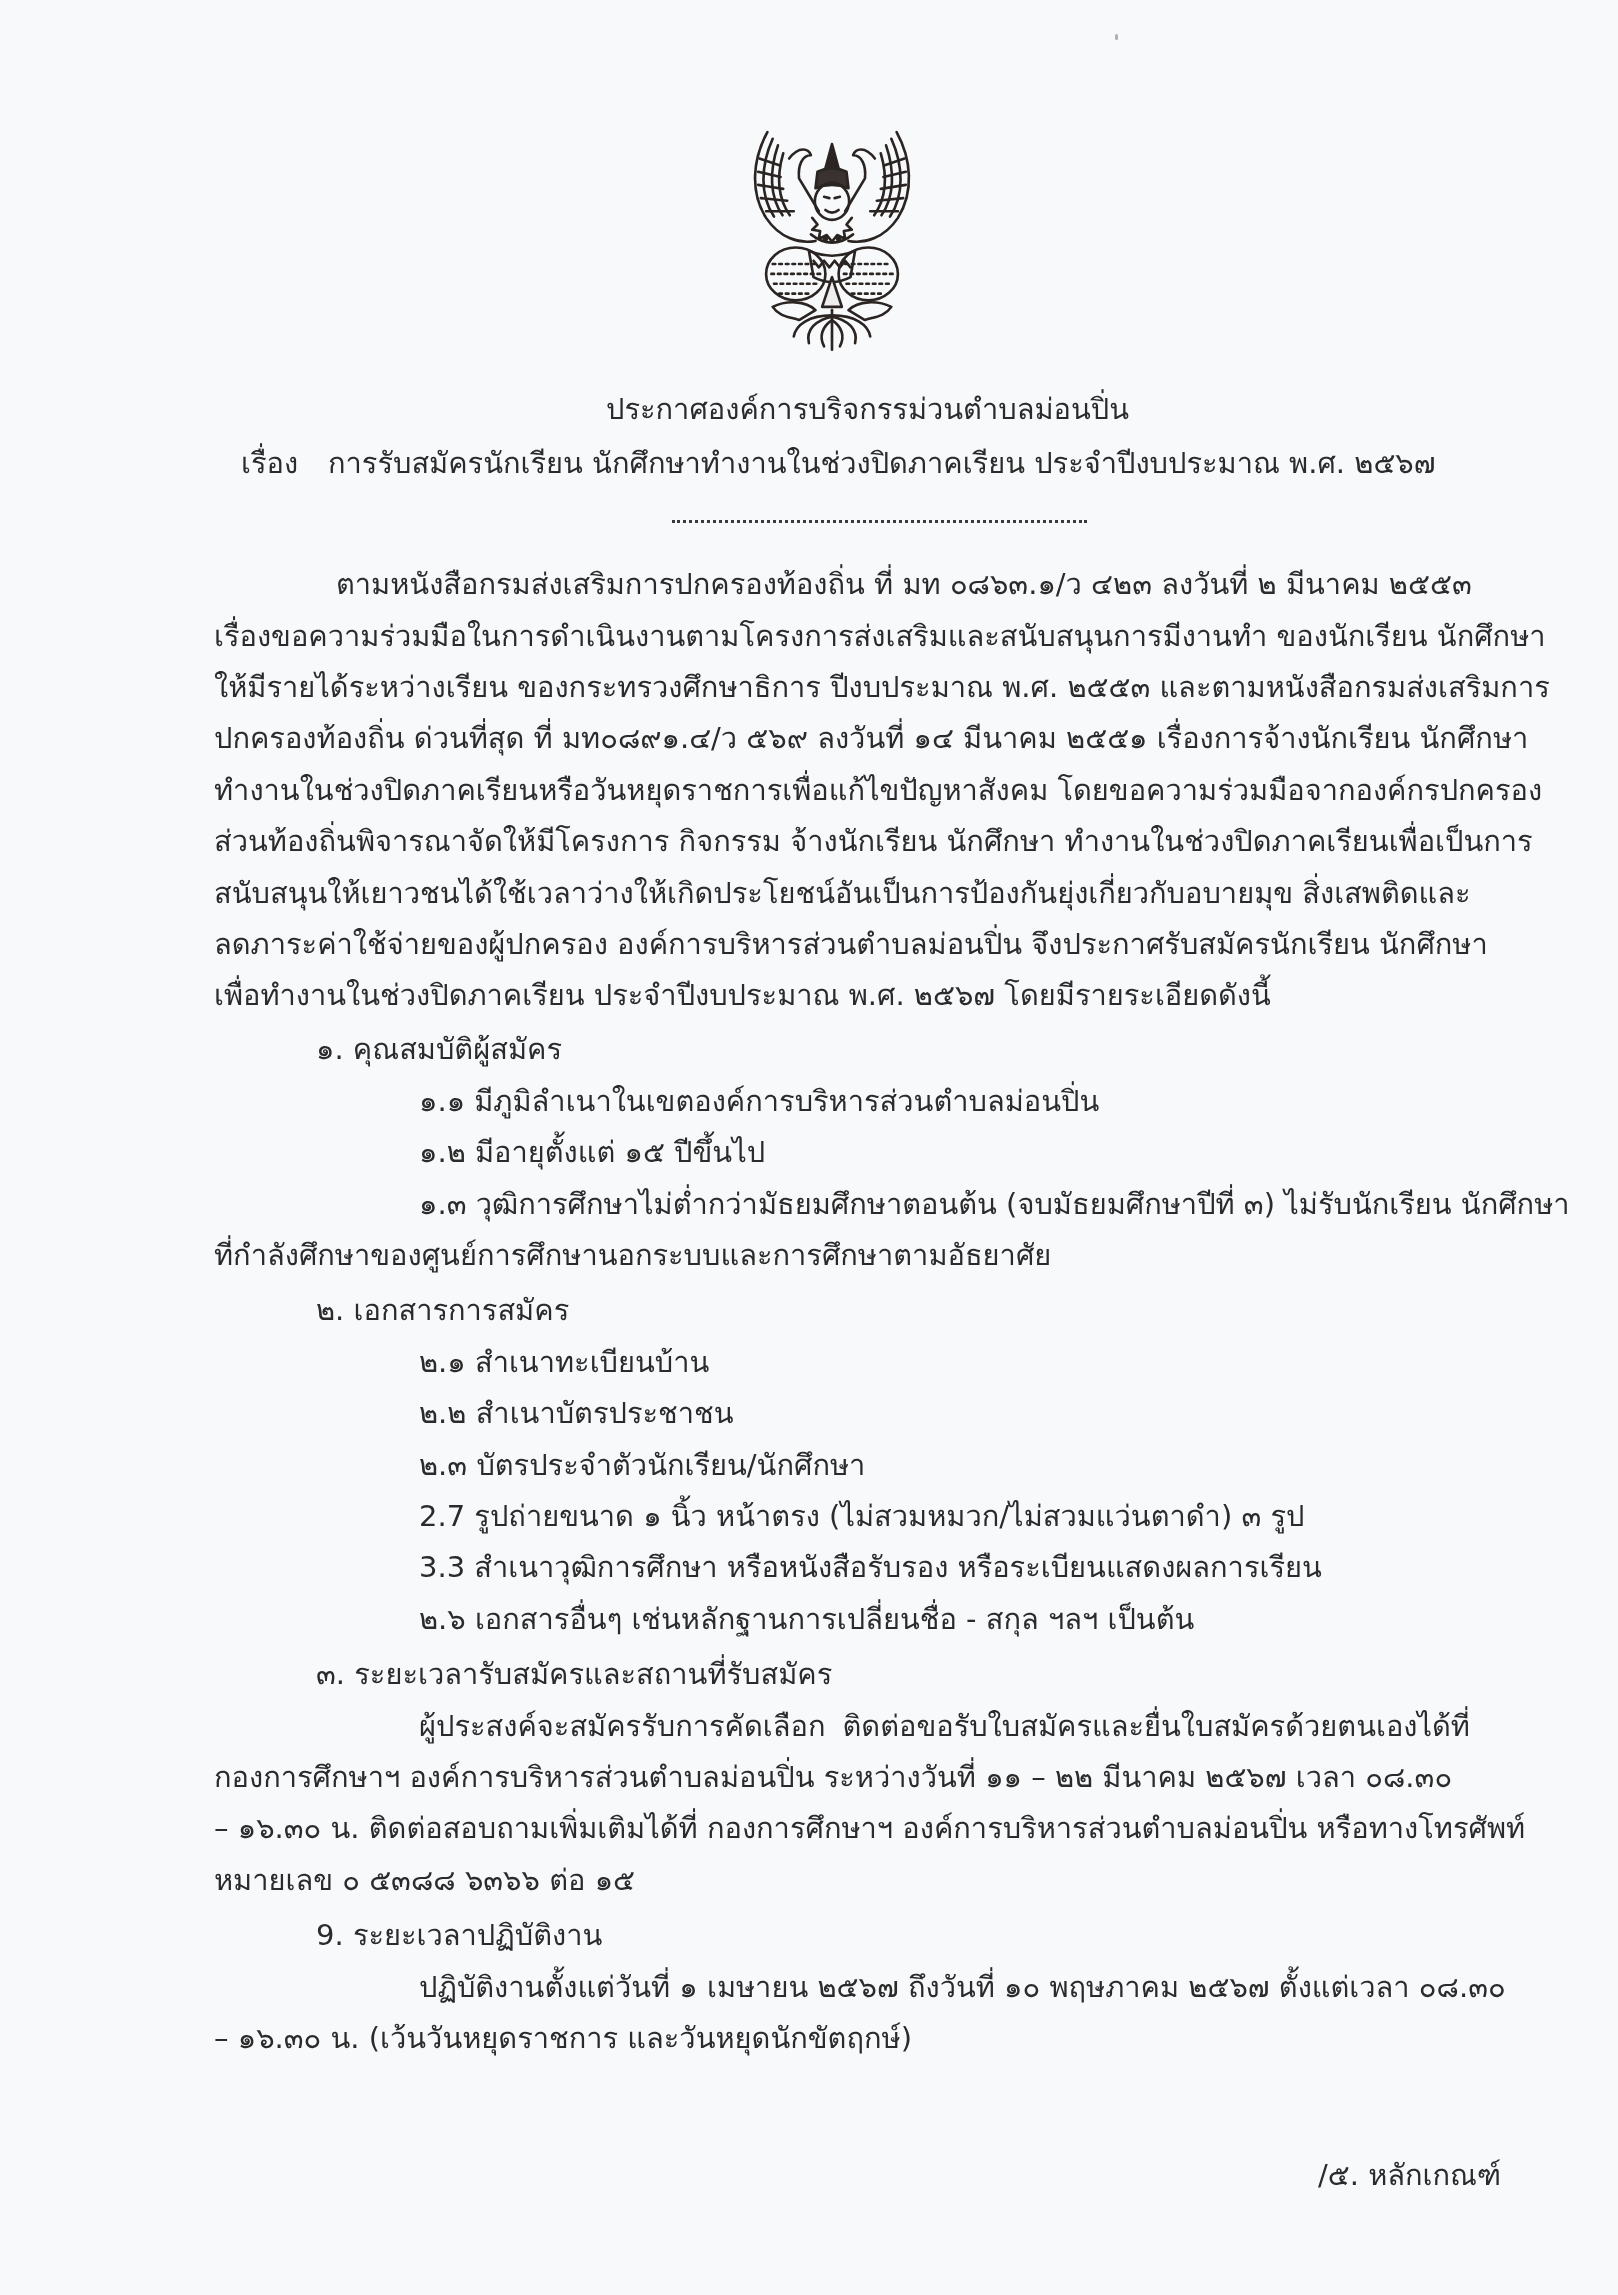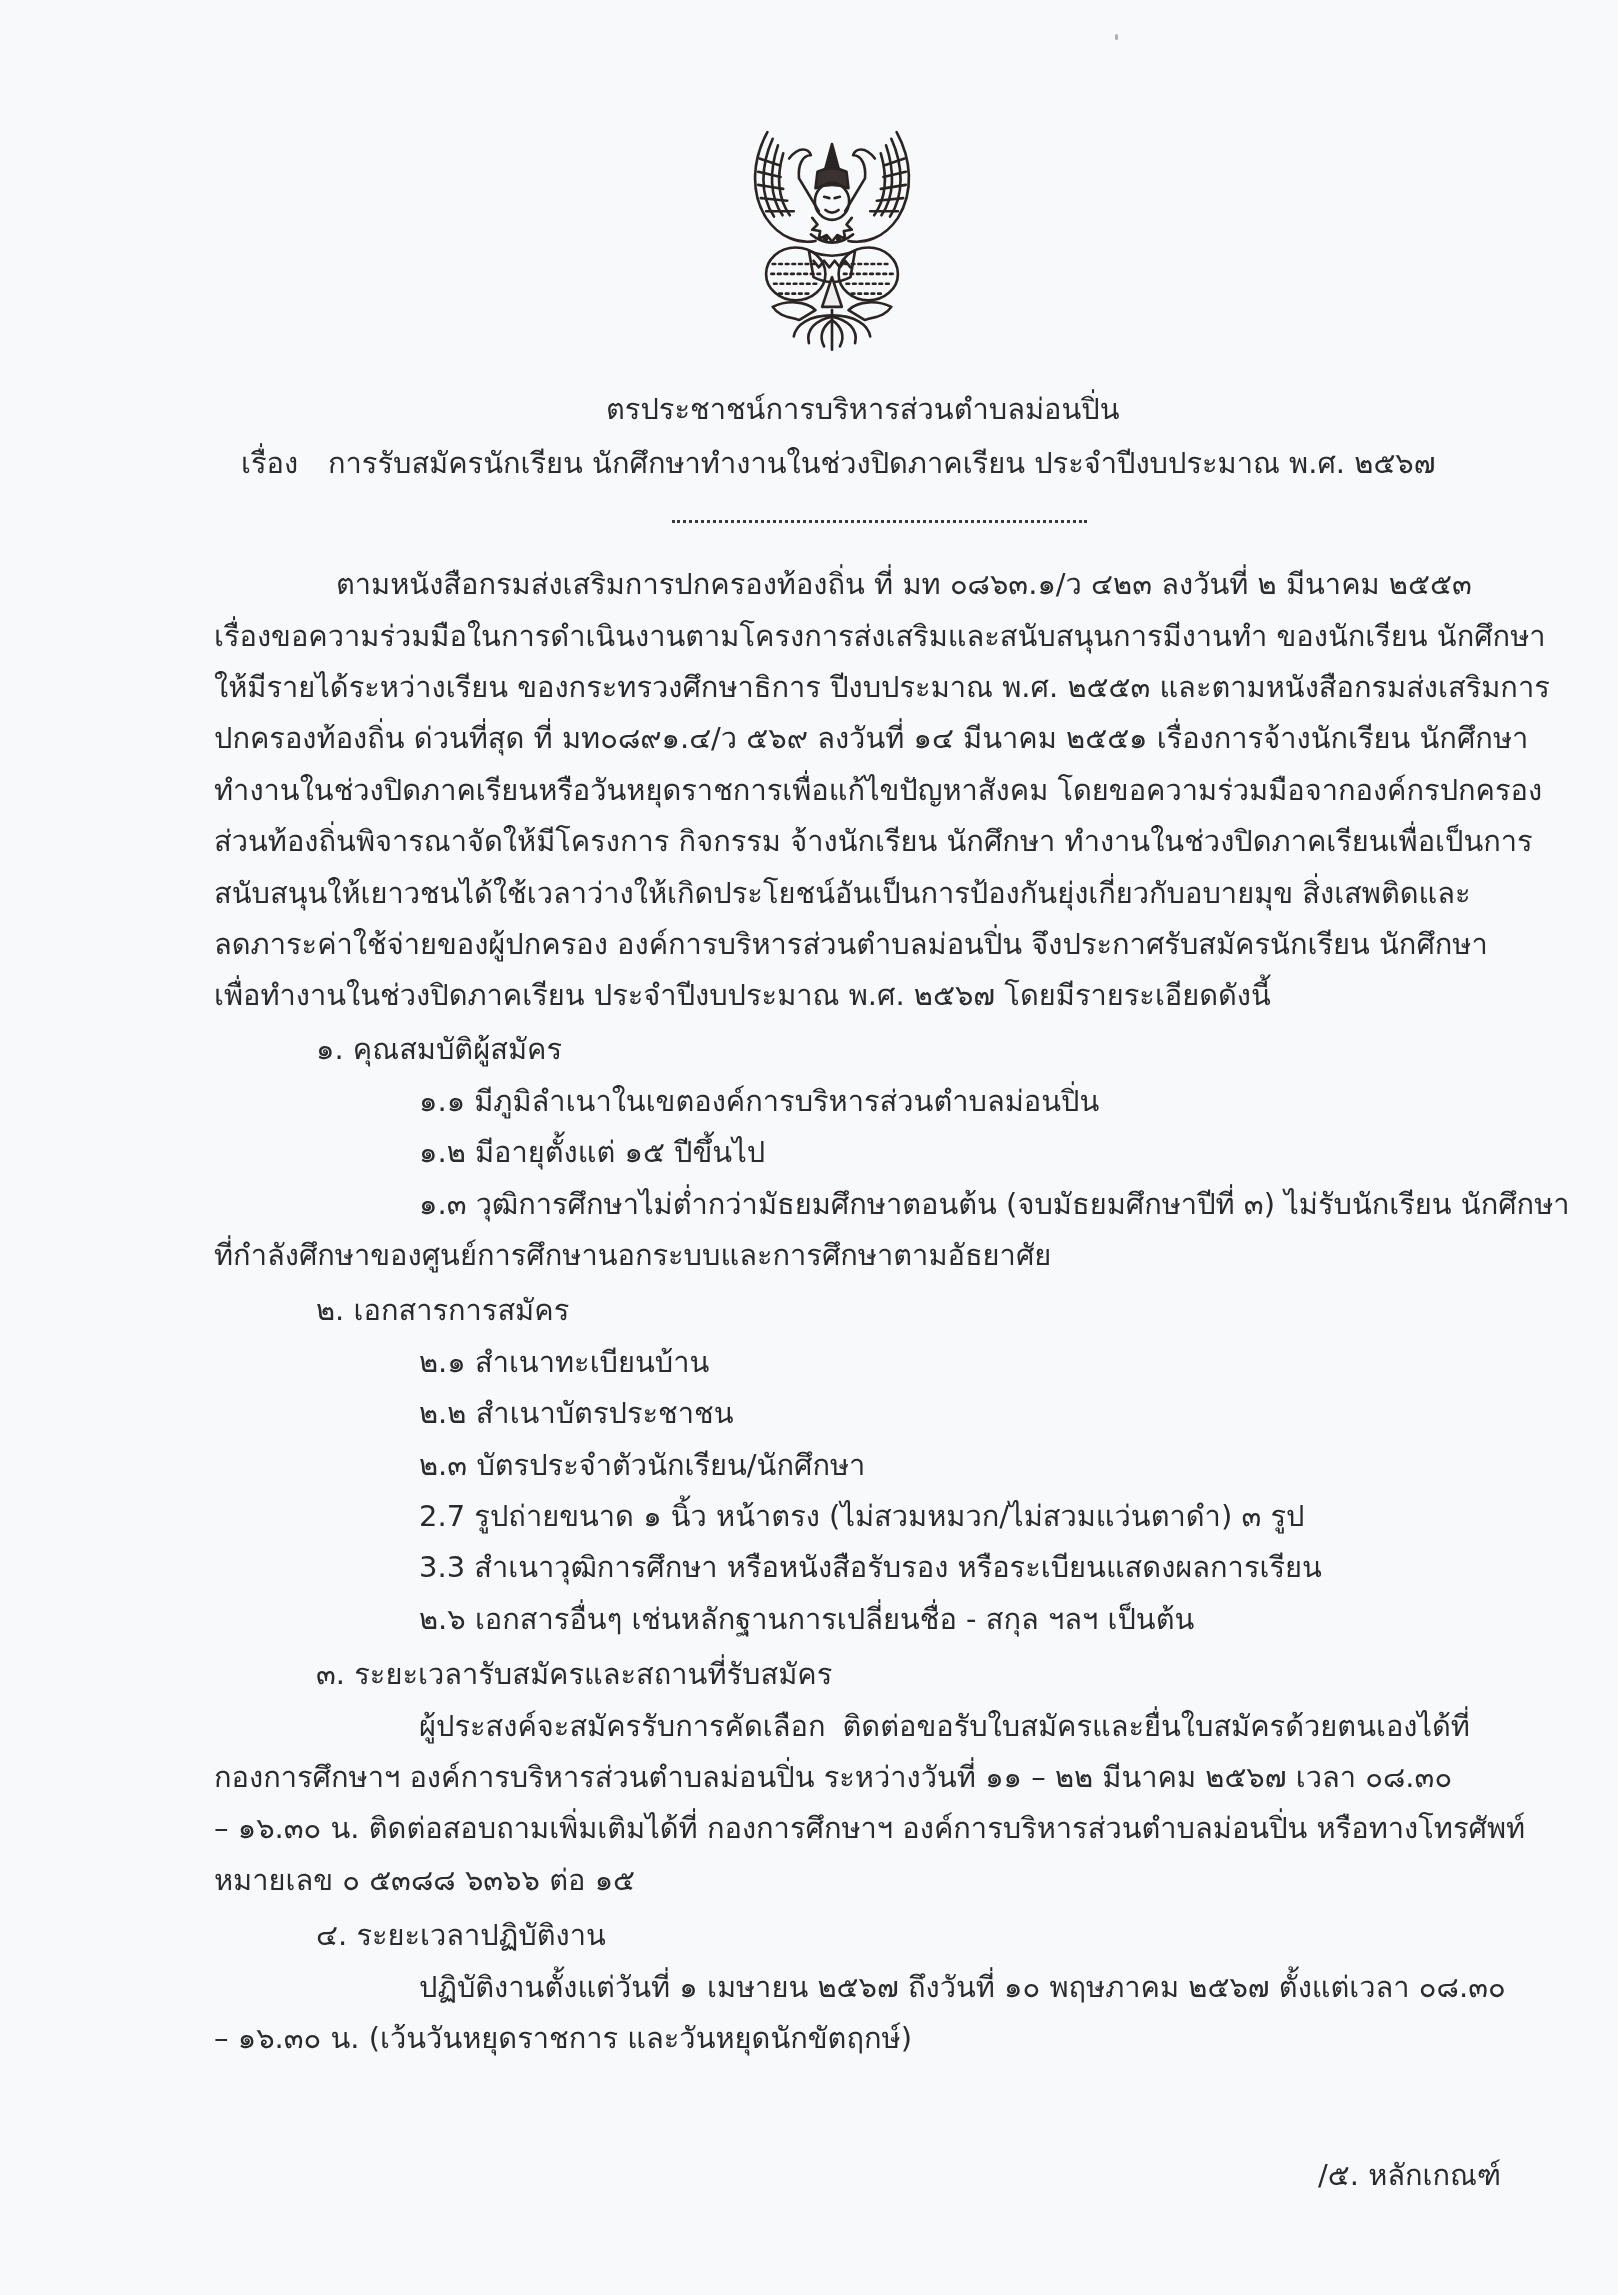--- a/index.html
+++ b/index.html
@@ -117,21 +117,21 @@
       <path d="M60 285 C 80 275, 110 275, 125 290 L 100 305 C 85 300, 70 300, 60 285 Z"></path>
       <path d="M240 285 C 220 275, 190 275, 175 290 L 200 305 C 215 300, 230 300, 240 285 Z"></path>
 
       <path d="M150 290 L 150 350"></path>
       <path d="M150 300 C 125 305, 110 320, 115 340 M150 300 C 175 305, 190 320, 185 340"></path>
       <path d="M150 305 C 135 315, 130 330, 138 345 M150 305 C 165 315, 170 330, 162 345"></path>
       <path d="M150 298 C 115 298, 95 312, 92 330 M150 298 C 185 298, 205 312, 208 330"></path>
     </g>
   </svg>
 
-  <div class="line title">ตรประชาชน์การบริหารส่วนตำบลม่อนปิ่น</div>
+  <div class="line title">ประกาศองค์การบริจกรรม่วนตำบลม่อนปิ่น</div>
 
   <div class="line subject">
     <span class="label">เรื่อง</span><span>การรับสมัครนักเรียน นักศึกษาทำงานในช่วงปิดภาคเรียน ประจำปีงบประมาณ พ.ศ. ๒๕๖๗</span>
   </div>
 
   <div class="dots"></div>
 
   <div class="line indent1 justify" style="top:564px;">ตามหนังสือกรมส่งเสริมการปกครองท้องถิ่น ที่ มท ๐๘๖๓.๑/ว ๔๒๓ ลงวันที่ ๒ มีนาคม ๒๕๕๓</div>
   <div class="line para-line justify" style="top:616px;">เรื่องขอความร่วมมือในการดำเนินงานตามโครงการส่งเสริมและสนับสนุนการมีงานทำ ของนักเรียน นักศึกษา</div>
   <div class="line para-line justify" style="top:667px;">ให้มีรายได้ระหว่างเรียน ของกระทรวงศึกษาธิการ ปีงบประมาณ พ.ศ. ๒๕๕๓ และตามหนังสือกรมส่งเสริมการ</div>
@@ -155,20 +155,20 @@
   <div class="line sub" style="top:1496px;">2.7 รูปถ่ายขนาด ๑ นิ้ว หน้าตรง (ไม่สวมหมวก/ไม่สวมแว่นตาดำ) ๓ รูป</div>
   <div class="line sub" style="top:1547px;">3.3 สำเนาวุฒิการศึกษา หรือหนังสือรับรอง หรือระเบียนแสดงผลการเรียน</div>
   <div class="line sub" style="top:1599px;">๒.๖ เอกสารอื่นๆ เช่นหลักฐานการเปลี่ยนชื่อ - สกุล ฯลฯ เป็นต้น</div>
 
   <div class="line h-section" style="top:1654px;">๓. ระยะเวลารับสมัครและสถานที่รับสมัคร</div>
   <div class="line indent2 justify" style="top:1706px;">ผู้ประสงค์จะสมัครรับการคัดเลือก ติดต่อขอรับใบสมัครและยื่นใบสมัครด้วยตนเองได้ที่</div>
   <div class="line contpara" style="top:1757px;">กองการศึกษาฯ องค์การบริหารส่วนตำบลม่อนปิ่น ระหว่างวันที่ ๑๑ – ๒๒ มีนาคม ๒๕๖๗ เวลา ๐๘.๓๐</div>
   <div class="line contpara justify" style="top:1808px;">– ๑๖.๓๐ น. ติดต่อสอบถามเพิ่มเติมได้ที่ กองการศึกษาฯ องค์การบริหารส่วนตำบลม่อนปิ่น หรือทางโทรศัพท์</div>
   <div class="line contpara" style="top:1860px;">หมายเลข ๐ ๕๓๘๘ ๖๓๖๖ ต่อ ๑๕</div>
 
-  <div class="line h-section" style="top:1915px;">๔. ระยะเวลาปฏิบัติงาน</div>
+  <div class="line h-section" style="top:1915px;">9. ระยะเวลาปฏิบัติงาน</div>
   <div class="line indent2" style="top:1967px;">ปฏิบัติงานตั้งแต่วันที่ ๑ เมษายน ๒๕๖๗ ถึงวันที่ ๑๐ พฤษภาคม ๒๕๖๗ ตั้งแต่เวลา ๐๘.๓๐</div>
   <div class="line contpara" style="top:2018px;">– ๑๖.๓๐ น. (เว้นวันหยุดราชการ และวันหยุดนักขัตฤกษ์)</div>
 
   <div class="line footer">/๕. หลักเกณฑ์</div>
 
 </div>
 
 
 </body></html>

